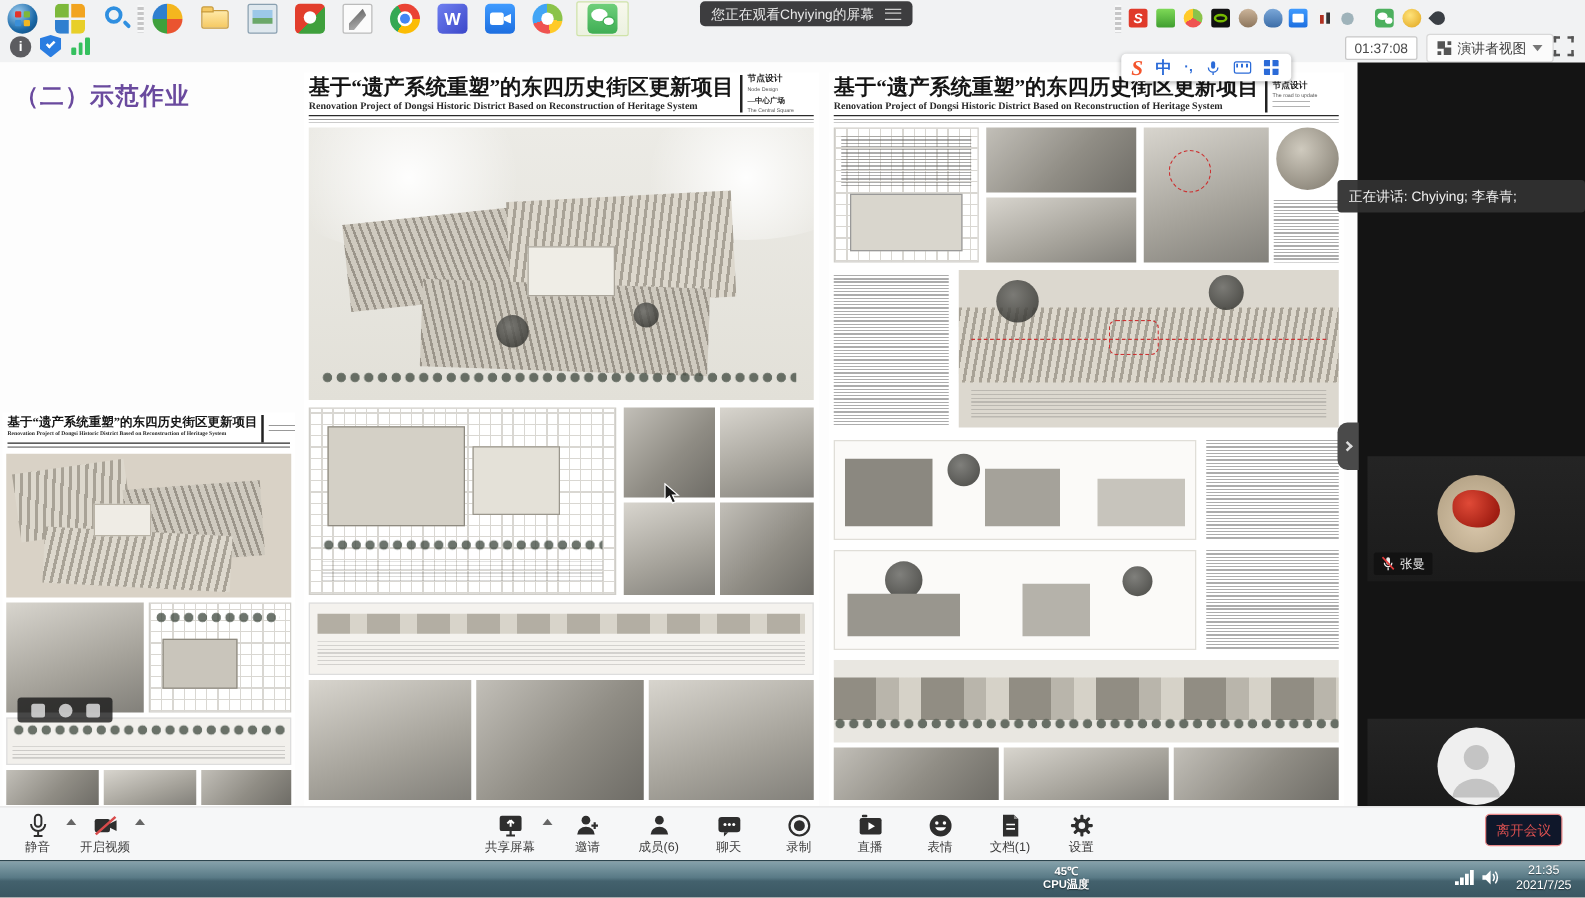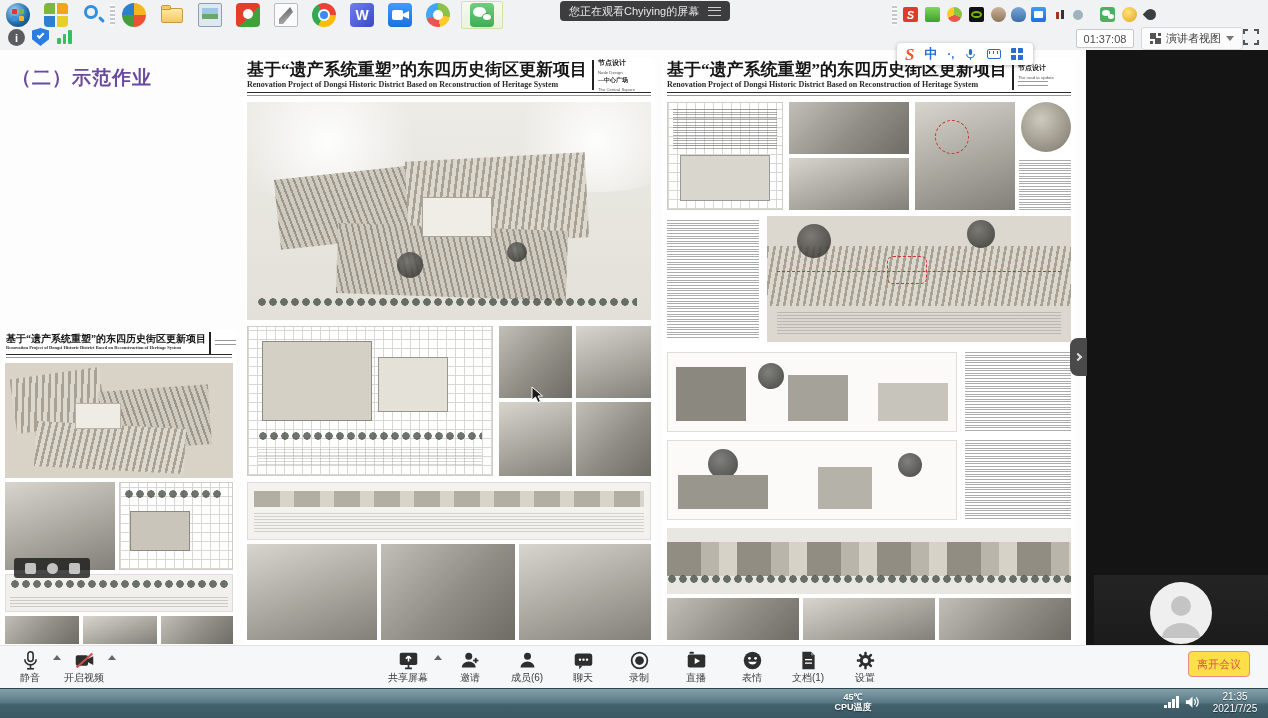--- a/index.html
+++ b/index.html
@@ -97,21 +97,21 @@
     display:flex; align-items:center; justify-content:center; z-index:20; }
   .collapse-tab i { width:6px; height:6px; border-right:2px solid #ddd; border-top:2px solid #ddd; transform:rotate(45deg); margin-right:2px; }
   .speak-pill { left:1070px; top:144px; width:198px; height:26px; background:rgba(48,48,48,.95); border-radius:3px;
     display:flex; align-items:center; padding:0 9px; color:#f0f0f0; font-size:11px; z-index:25; white-space:nowrap; }
 
   
   .mtoolbar { left:0; top:645px; width:1268px; height:43px; background:#f6f7f8; border-top:1px solid #e3e3e3; }
   .tbtn { position:absolute; top:3px; width:56px; height:38px; display:flex; flex-direction:column; align-items:center; justify-content:space-between; padding:2px 0 1px; }
   .tbtn .lab { font-size:10px; color:#3c3c3c; white-space:nowrap; }
   .caret-up { position:absolute; width:0; height:0; border-left:4px solid transparent; border-right:4px solid transparent; border-bottom:5px solid #666; }
-  .leavebtn { left:1188px; top:651px; width:62px; height:26px; border:1px solid #e98989; border-radius:4px; background:#fde047;
+  .leavebtn { left:1188px; top:651px; width:62px; height:26px; border:1px solid #e98989; border-radius:4px; background:#0f172a;
     color:#d95050; font-size:11px; display:flex; align-items:center; justify-content:center; }
 
   
   .taskbar { left:0; top:688px; width:1268px; height:30px;
     background:linear-gradient(180deg,#86a2ab,#597a86 45%,#43616d 55%,#3a5762); border-top:1px solid #2c454e; }
   .tico { position:absolute; top:3px; width:24px; height:24px; }
   .tcell-hl { position:absolute; left:461px; top:1px; width:42px; height:28px; border:1px solid #cfe3a8; border-radius:2px;
     background:linear-gradient(rgba(255,255,230,.5),rgba(220,240,170,.25)); }
   .grip { background:repeating-linear-gradient(180deg,rgba(255,255,255,.5) 0 2px,rgba(0,0,0,.18) 2px 4px); width:5px; height:22px; top:4px; }
   .traytxt { color:#fff; font-size:9px; line-height:10px; text-align:center; text-shadow:0 1px 1px rgba(0,0,0,.5); }
@@ -339,35 +339,52 @@
     <svg class="abs cursor-arrow" style="left:531px; top:336px;" width="13" height="18" viewBox="0 0 13 18">
       <path d="M1 1 L1 14 L4.5 11 L7 16.5 L9.5 15.3 L7 10 L11.5 10 Z" fill="#1a1a1a" stroke="#fff" stroke-width="1"></path>
     </svg>
   </div>
 
   <div class="abs sidebar">
 
 
 
 
+    <div class="tile" style="top:315px;">
+      <div class="avatar" style="background:radial-gradient(circle at 50% 60%, #d9c7ab, #b3a184 85%);">
+        <div class="abs" style="left:12px; top:12px; width:38px; height:30px; border-radius:40% 55% 45% 50%; background:radial-gradient(circle at 35% 35%, #e04a37, #a01d12 75%);"></div>
+      </div>
+      <div class="nlabel">
+        <svg width="11" height="12" viewBox="0 0 14 16">
+            <rect x="5" y="1" width="4" height="8" rx="2" fill="#eee"></rect>
+            <path d="M3 7 a4 4 0 0 0 8 0" fill="none" stroke="#eee" stroke-width="1.4"></path>
+            <line x1="7" y1="12" x2="7" y2="15" stroke="#eee" stroke-width="1.4"></line>
+            <line x1="1" y1="1" x2="13" y2="14" stroke="#e23b3b" stroke-width="1.8"></line>
+          </svg>
+        <span>张曼</span>
+      </div>
+    </div>
 
 
     <div class="tile" style="top:525px; height:70px;">
       <div class="avatar" style="top:38px; background:#efefef;">
         <svg width="62" height="62" viewBox="0 0 62 62">
           <circle cx="31" cy="24" r="10" fill="#c4c4c4"></circle>
             <path d="M12 56 a19 15 0 0 1 38 0 Z" fill="#c4c4c4"></path>
         </svg>
       </div>
     </div>
   </div>
 
   <div class="abs collapse-tab">
       <i></i>
     </div>
+  <div class="abs speak-pill">
+    <span>正在讲话: Chyiying; 李春青;</span>
+  </div>
 
   <div class="abs mtoolbar"></div>
 
   <div class="tbtn abs" style="left:2px; top:648px;">
     <svg class="ic20" viewBox="0 0 24 24">
         <rect x="9" y="2" width="6" height="11" rx="3" fill="none" stroke="#2e2e2e" stroke-width="1.8"></rect>
         <path d="M5.5 10.5 a6.5 6.5 0 0 0 13 0" fill="none" stroke="#2e2e2e" stroke-width="1.8"></path>
         <line x1="12" y1="17.5" x2="12" y2="21" stroke="#2e2e2e" stroke-width="1.8"></line>
         <line x1="8" y1="21.5" x2="16" y2="21.5" stroke="#2e2e2e" stroke-width="1.8"></line>
       </svg>

